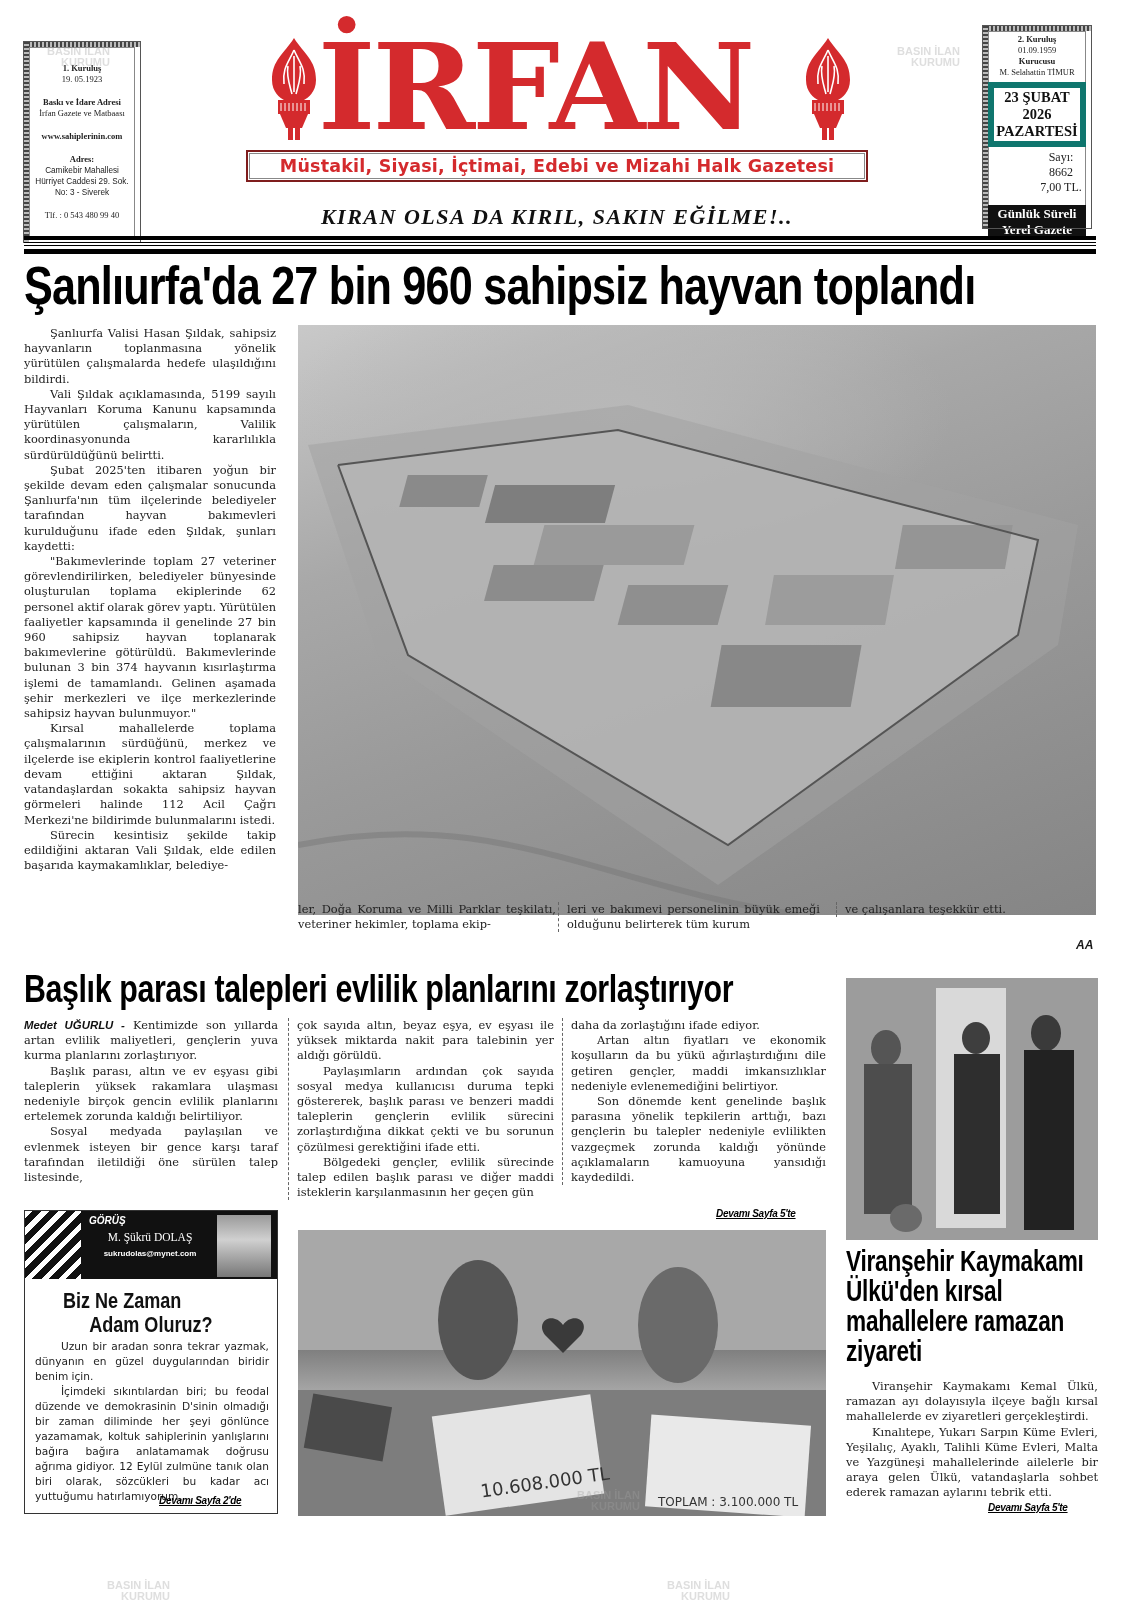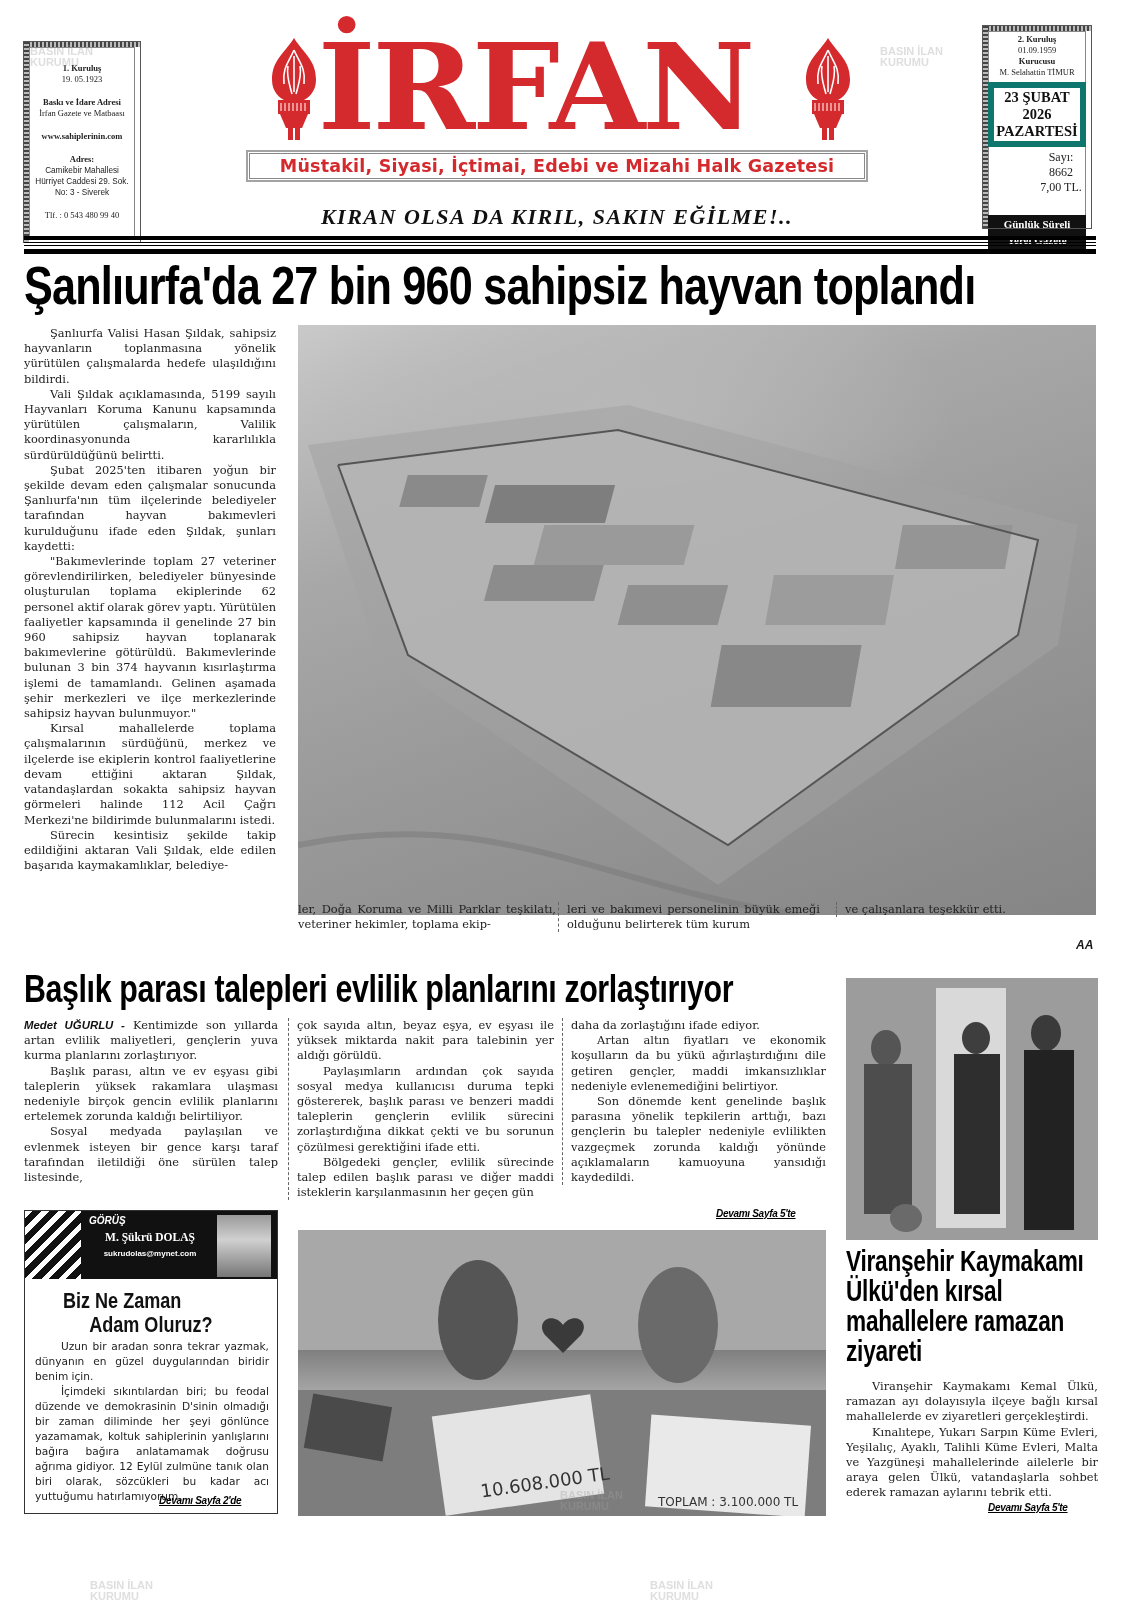--- a/index.html
+++ b/index.html
@@ -27,35 +27,35 @@
   .sb-line { font-size: 8.5px; line-height: 11px; }
   .sb-bold { font-weight: bold; }
   .sb-sans { font-family: "Liberation Sans", sans-serif; font-size: 8.2px; }
   .sb-gap { height: 12px; }
   .datebox {
     margin: 4px 0 3px 0; border: 6px solid #0f766e; padding: 1px 0;
     font-weight: bold; font-size: 14.5px; line-height: 17px; color: #111;
   }
   .sb-med { font-size: 12px; line-height: 15px; padding-left: 48px; }
   .blackbox {
-    background: #111; color: #fff; font-weight: bold; font-size: 11px; line-height: 16px;
-    padding: 1px 0 1px 0; margin-top: 20px;
+    background: #111; color: #fff; font-weight: bold; font-size: 13px; line-height: 16px;
+    padding: 1px 0 1px 0; margin-top: 10px;
   }
 
   
   .logo-text {
     position: absolute; left: 300px; top: 28px; width: 470px; height: 118px;
     font-family: "DejaVu Serif", serif; font-weight: bold; font-size: 120px;
     color: #d42a2d; letter-spacing: -3px; line-height: 118px; text-align: center;
     transform: scaleX(1.03);
   }
   .torch { position: absolute; top: 36px; width: 64px; height: 106px; }
   .slogan-box {
     position: absolute; left: 246px; top: 150px; width: 622px; height: 32px;
-    border: 2px solid #a3a3a3; box-shadow: inset 0 0 0 1px #fff, inset 0 0 0 2px #888;
+    border: 2px solid #7f1d1d; box-shadow: inset 0 0 0 1px #fff, inset 0 0 0 2px #888;
     text-align: center; line-height: 28px;
     font-family: "DejaVu Sans", sans-serif; font-weight: bold; font-size: 17.5px; color: #d42a2d;
     letter-spacing: 0.2px;
   }
   .motto {
     position: absolute; left: 246px; top: 204px; width: 622px; text-align: center;
     font-family: "Liberation Serif", serif; font-style: italic; font-weight: bold;
     font-size: 22px; letter-spacing: 1.5px; color: #111;
   }
 
@@ -106,34 +106,34 @@
   .opinion {
     position: absolute; left: 24px; top: 1210px; width: 254px; height: 304px;
     border: 1px solid #333; background: #fff;
   }
   .op-header { position: relative; height: 68px; background: #111; color: #fff; }
   .op-stripes { position: absolute; left: 0; top: 0; width: 56px; height: 68px;
     background: repeating-linear-gradient(135deg, #fff 0 5px, #111 5px 12px); }
   .op-tag { position: absolute; left: 64px; top: 4px; width: 100px; text-align: left;
     font-family: "Liberation Sans", sans-serif; font-weight: bold; font-style: italic; font-size: 10px; }
   .op-name { position: absolute; left: 60px; top: 20px; width: 130px; text-align: center;
-    font-family: "Liberation Serif", serif; font-weight: bold; font-size: 11.5px; }
+    font-family: "Liberation Serif", serif; font-weight: normal; font-size: 11.5px; }
   .op-mail { position: absolute; left: 60px; top: 38px; width: 130px; text-align: center;
     font-family: "Liberation Sans", sans-serif; font-weight: bold; font-size: 8px; }
   .op-photo { position: absolute; right: 6px; top: 4px; width: 54px; height: 62px;
     background: linear-gradient(180deg, #9a9a9a 0%, #d0d0d0 40%, #777 100%); }
   .op-title { margin: 10px 0 0 0; font-family: "Liberation Sans", sans-serif; font-weight: bold;
     font-size: 22px; line-height: 24px; color: #111; transform: scaleX(0.82); transform-origin: left top; white-space: nowrap; }
   .op-body { position: absolute; left: 10px; top: 128px; width: 234px;
     font-family: "DejaVu Sans", sans-serif; font-size: 10.6px; line-height: 15px; text-align: justify; color: #222; }
   .op-body p { text-indent: 26px; }
 
   
   .wm { position: absolute; font-family: "Liberation Sans", sans-serif; font-weight: bold;
-    font-size: 11px; color: rgba(160,160,160,0.35); line-height: 11px; text-align: left; pointer-events: none; }
+    font-size: 11px; color: rgba(160,160,160,0.35); line-height: 11px; text-align: right; pointer-events: none; margin-left: 17px; }
 </style>
 </head>
 <body>
 
 <div class="sidebox sb-left">
   <div class="sb-line sb-bold">1. Kuruluş</div>
   <div class="sb-line">19. 05.1923</div>
   <div class="sb-gap"></div>
   <div class="sb-line sb-bold">Baskı ve İdare Adresi</div>
   <div class="sb-line">İrfan Gazete ve Matbaası</div>

